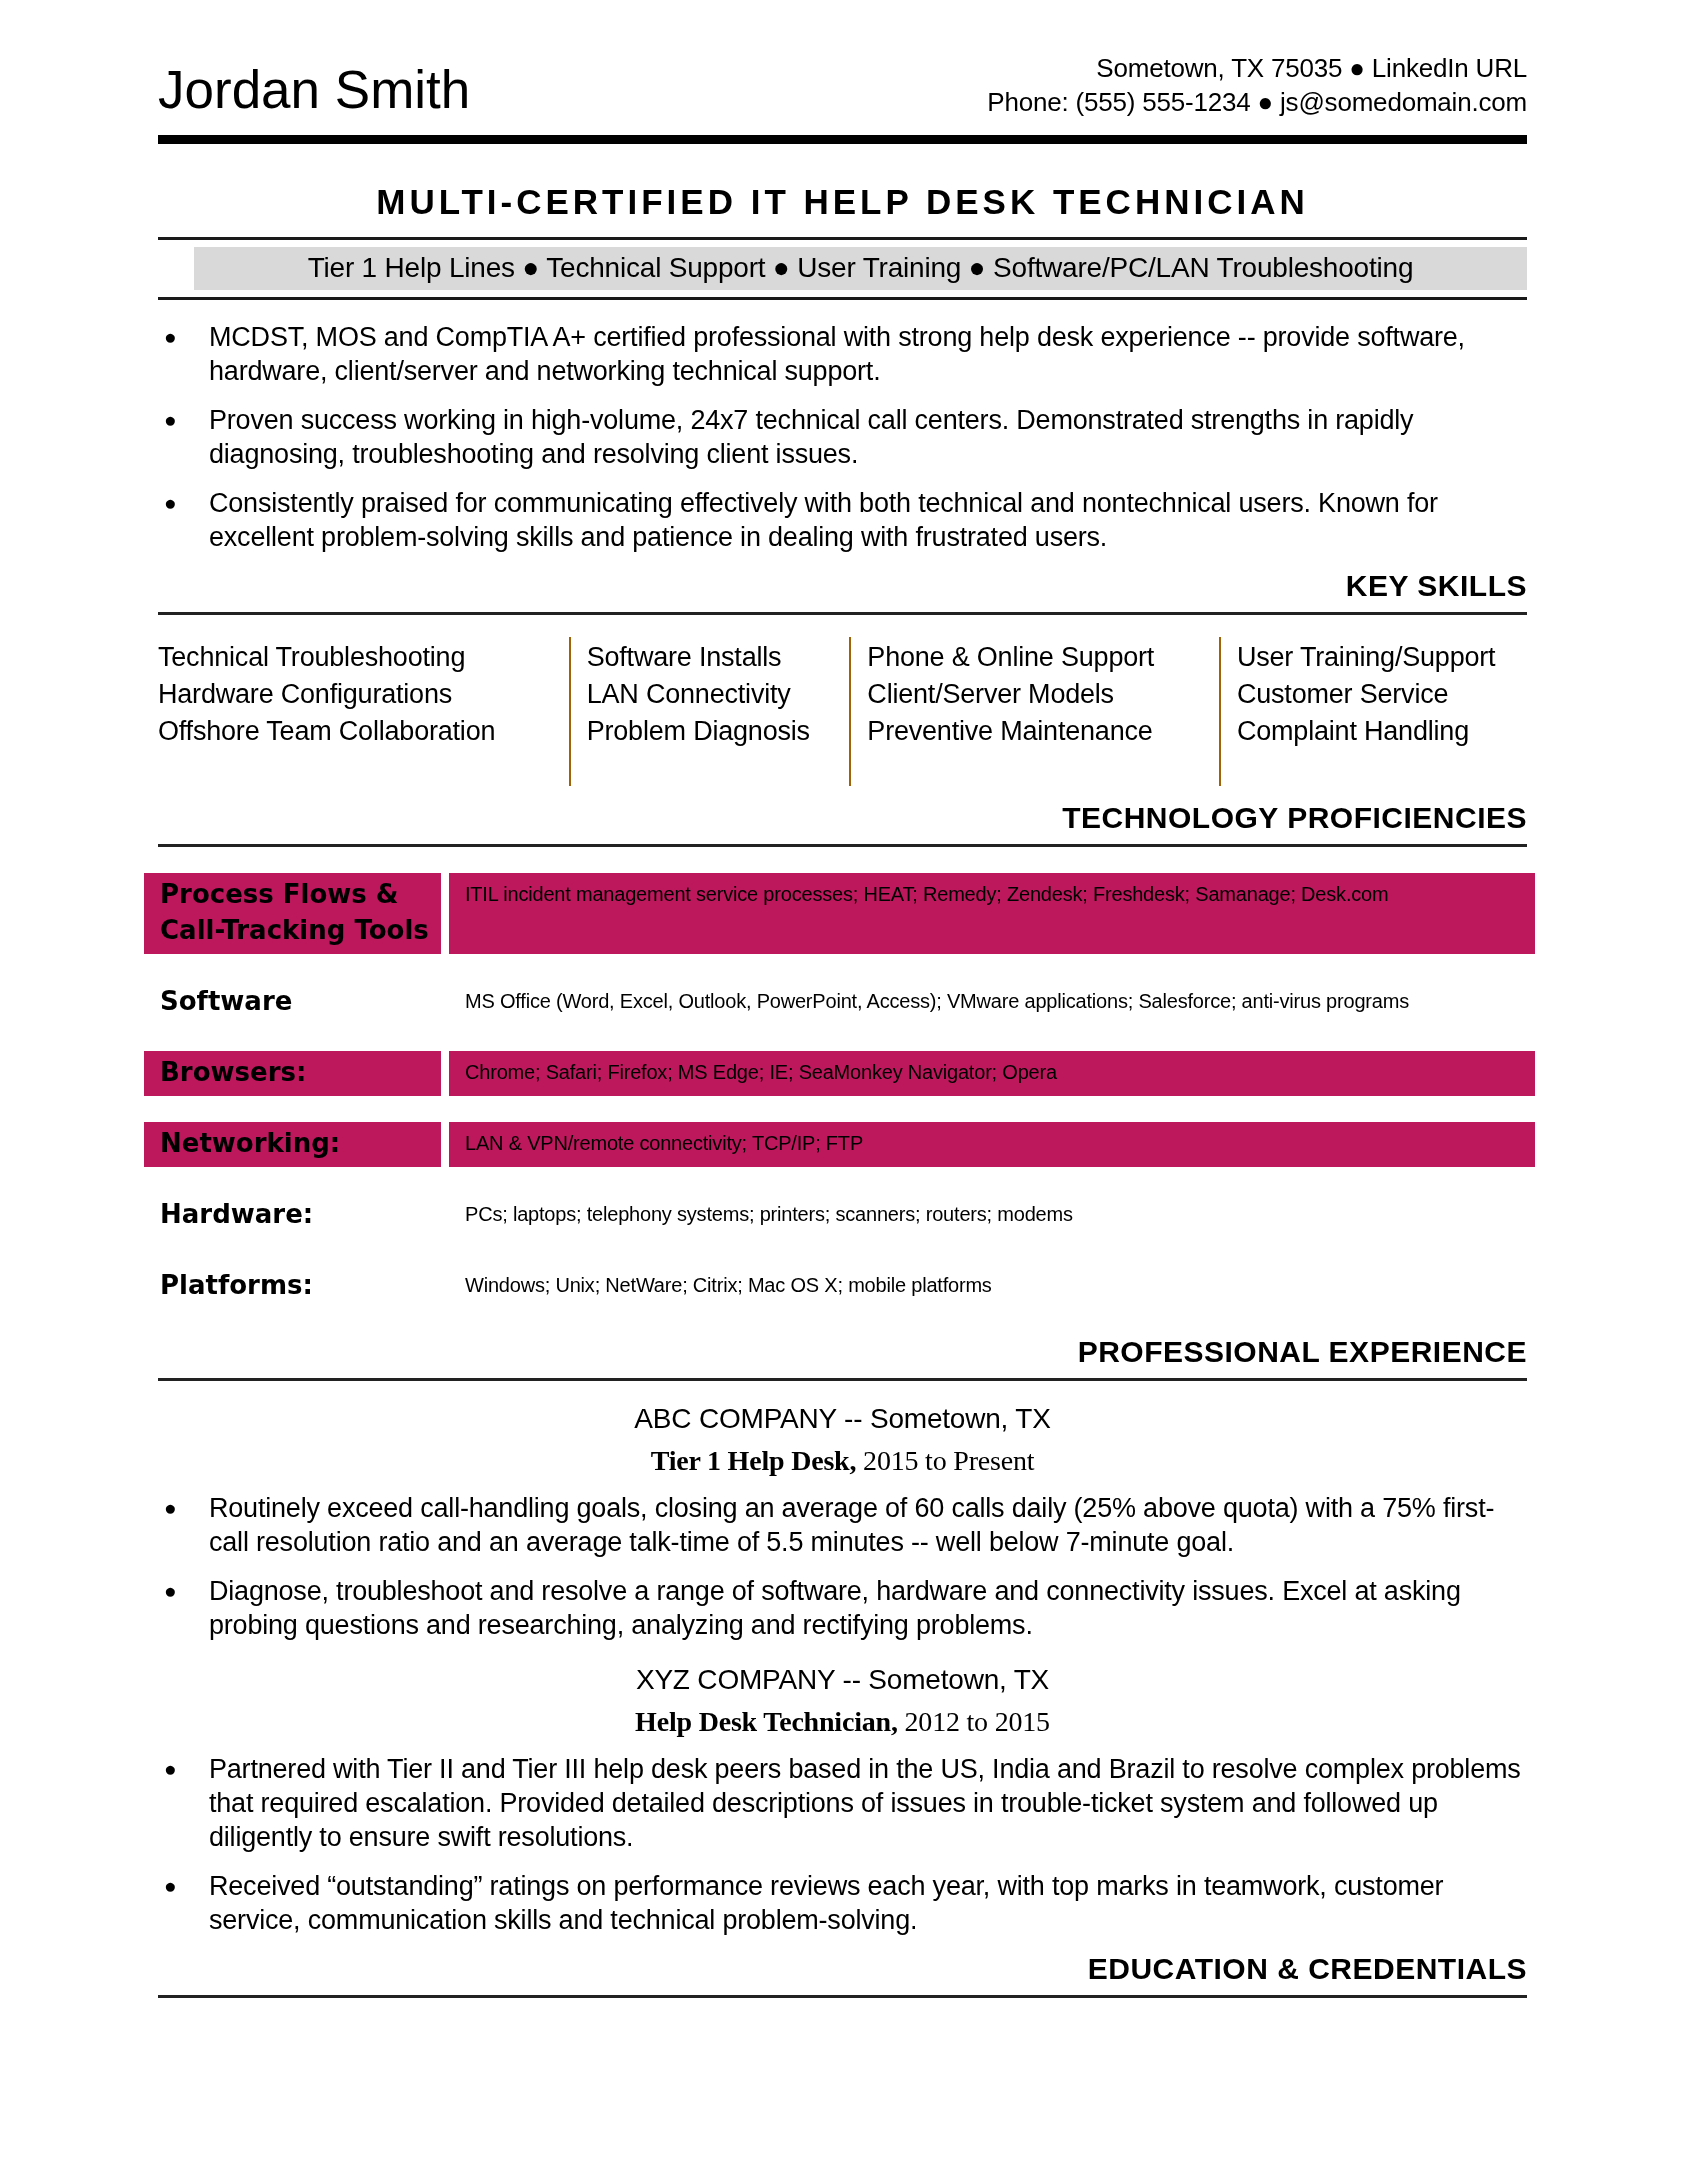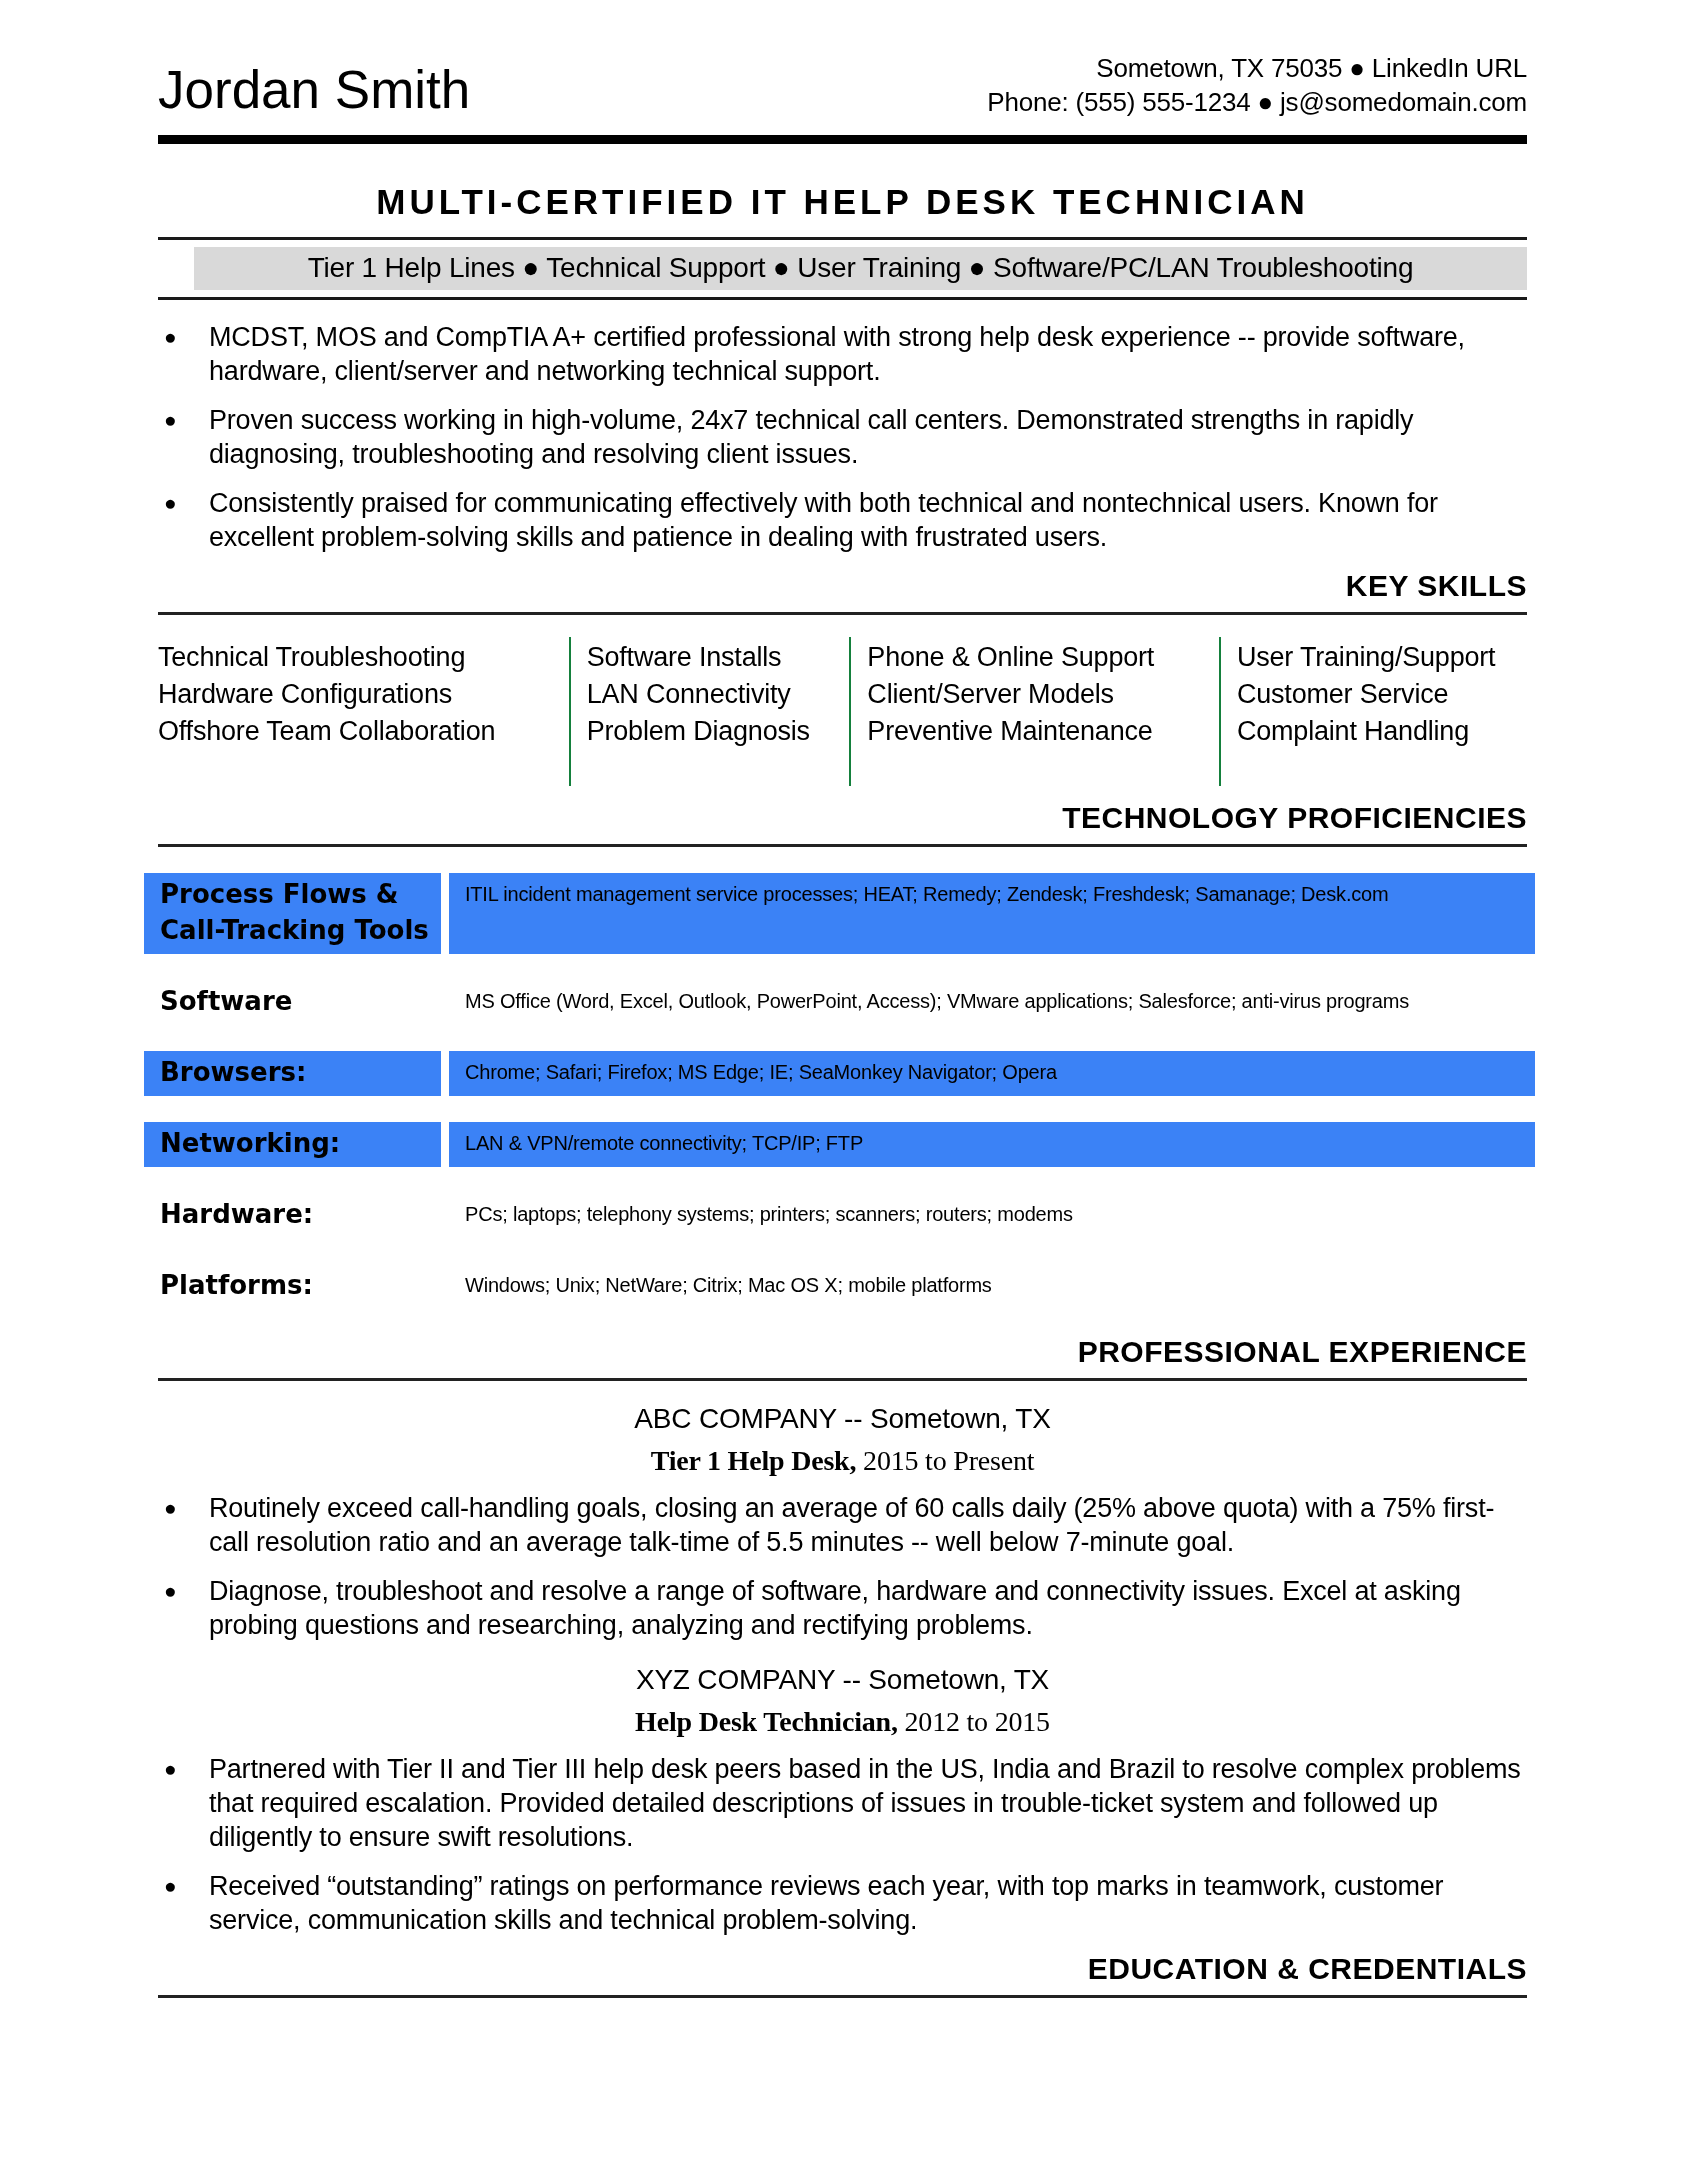--- a/index.html
+++ b/index.html
@@ -32,26 +32,26 @@
   
   .sect-h { text-align:right; font-weight:700; font-size:30px; letter-spacing:0.5px; margin-top:15px; margin-bottom:9px; }
   .sect-rule { height:3px; background:#222; border:none; }
   
   .skills { display:flex; margin-top:22px; min-height:149px; }
   .skills .col { font-size:27px; line-height:37px; padding:2px 16px 18px; }
   .skills .c1 { width:30%; padding-left:0; }
   .skills .c2 { width:20.5%; }
   .skills .c3 { width:27%; }
   .skills .c4 { width:22.5%; }
-  .skills .col + .col { border-left:2px solid #15803d; }
+  .skills .col + .col { border-left:2px solid #a16207; }
   
   .tech { margin-top:26px; margin-left:-14px; margin-right:-8px; }
   .tech-row { display:grid; grid-template-columns:297px 1fr; column-gap:8px; margin-bottom:26px; }
   .tech-row > div { padding:3px 12px 6px 16px; }
-  .tech-row.shaded > div { background:#3b82f6; }
+  .tech-row.shaded > div { background:#be185d; }
   .tech-label { font-family:"DejaVu Sans", sans-serif; font-weight:700; font-size:26px; line-height:36px; letter-spacing:0; }
   .tech-value { font-size:20px; line-height:36px; }
   
   .company { text-align:center; font-size:28px; margin-top:22px; }
   .roleline { text-align:center; font-size:28px; margin-top:10px; margin-bottom:14px;font-family:Liberation Serif, serif; }
   .role { font-weight:700; }
   .jobs ul.blist { margin-top:6px; }
   
 </style>
 </head>

